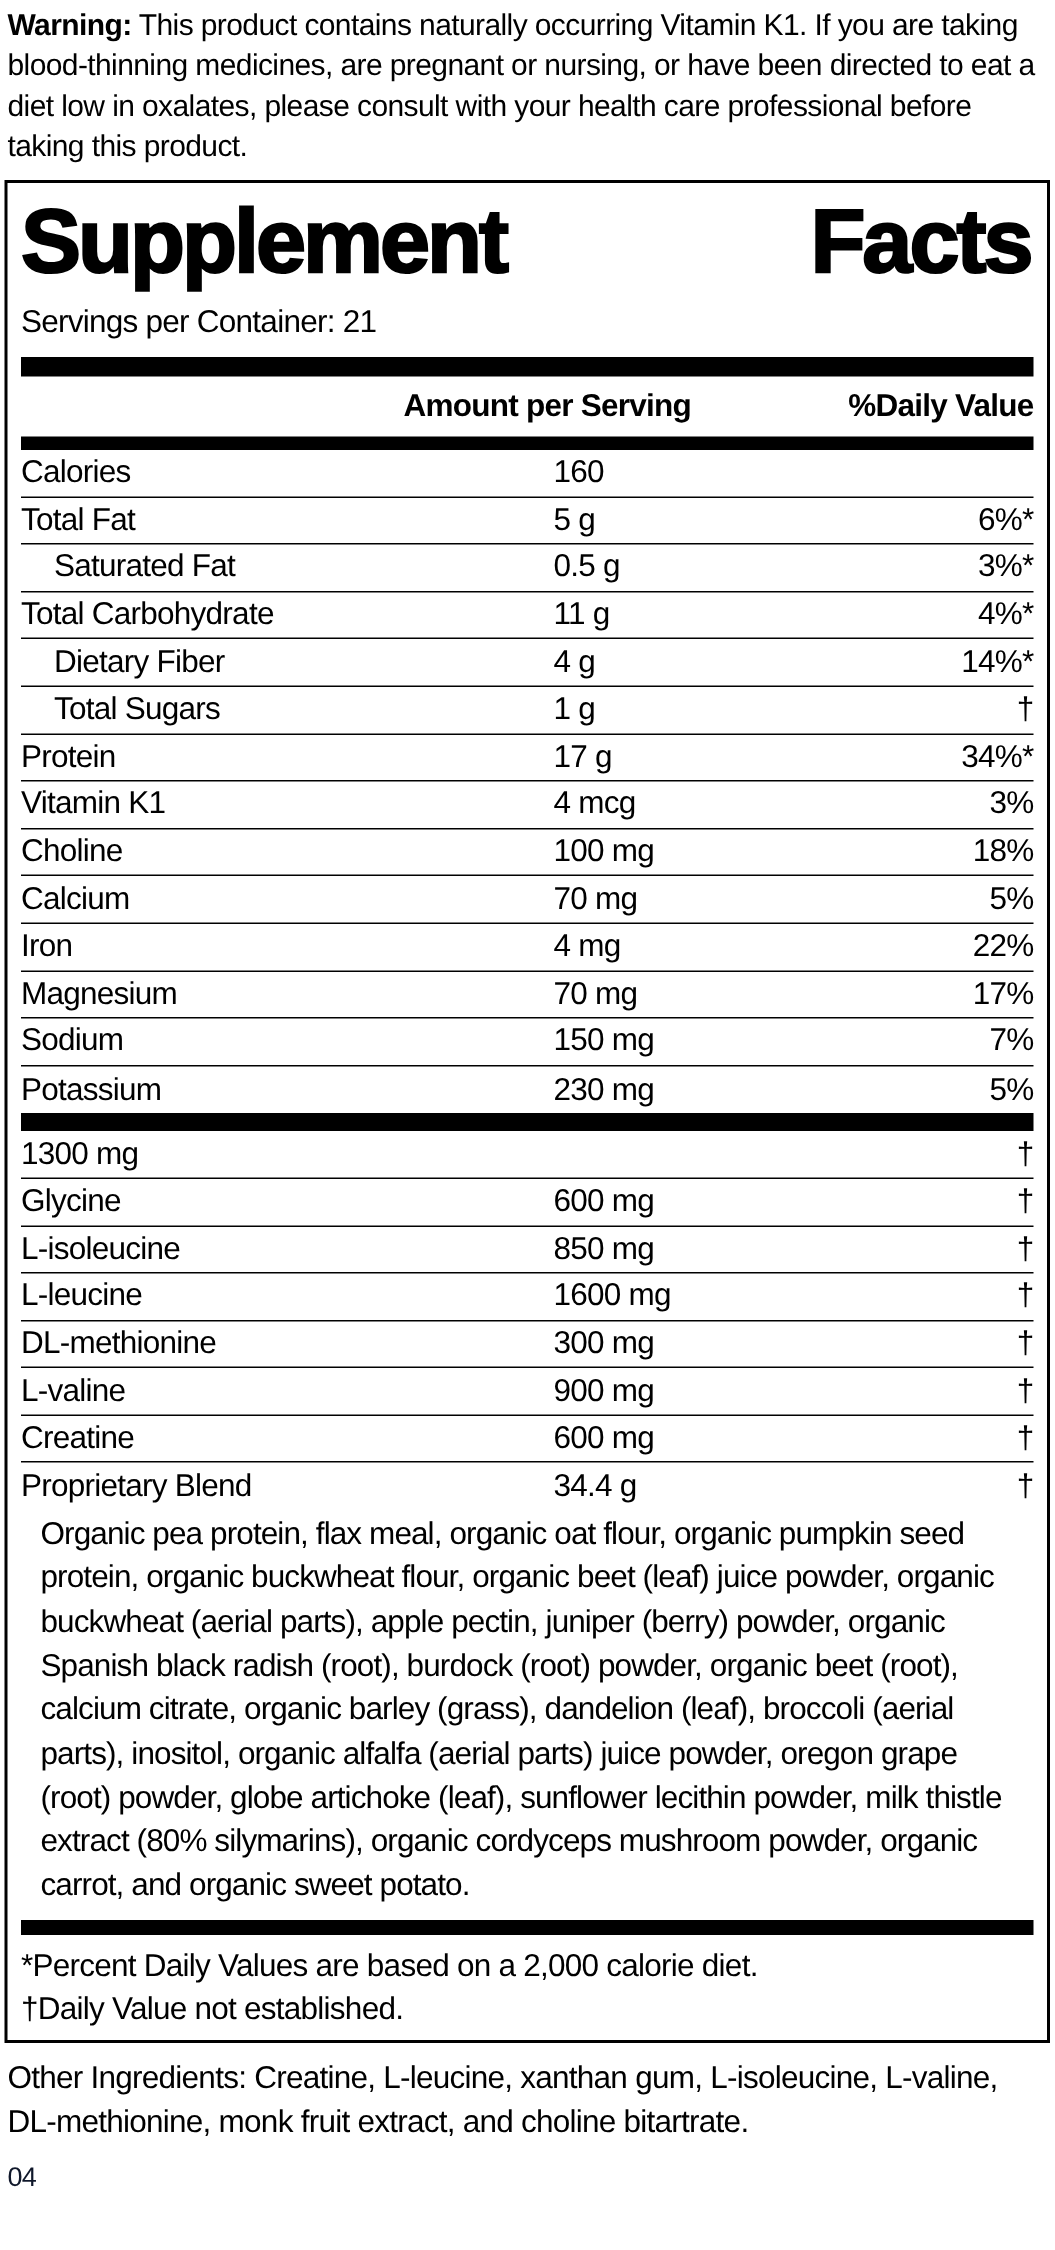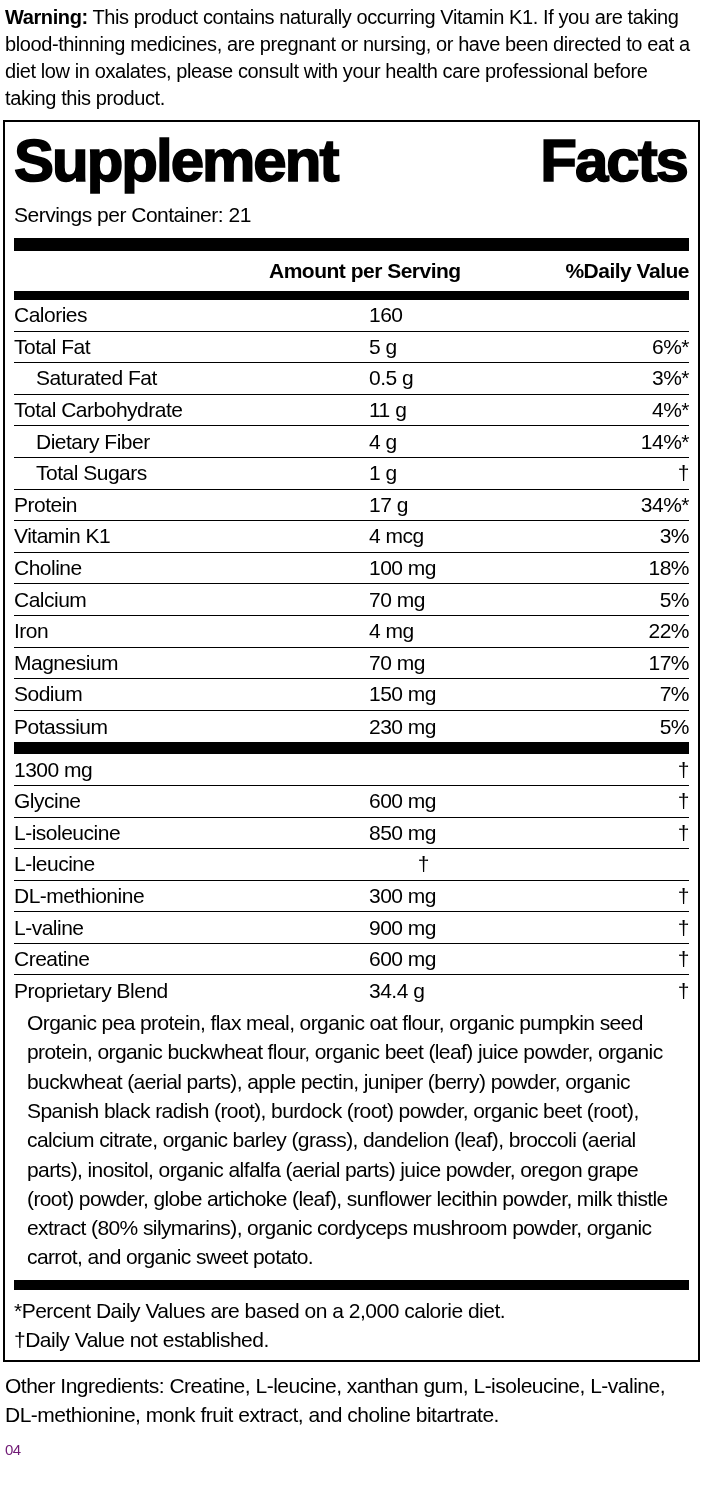--- a/index.html
+++ b/index.html
@@ -73,22 +73,22 @@
     font-size:21px; line-height:29px; letter-spacing:-0.5px;
     padding-top:6px;
   }
 
   .other-ingredients {
     font-size:21px; line-height:29px; letter-spacing:-0.5px;
     padding:9px 2px 0 2px;
   }
 
   .page-number {
-    font-size:15px; letter-spacing:-0.5px;
-    padding:12px 2px 0 2px; color:#701a75;
+    font-size:18px; letter-spacing:-0.5px;
+    padding:12px 2px 0 2px; color:#0f172a;
   }
 </style>
 </head>
 <body>
 
 <div class="page">
 
   <p class="warning"><b>Warning:</b><span> This product contains naturally occurring Vitamin K1. If you are taking blood-thinning medicines, are pregnant or nursing, or have been directed to eat a diet low in oxalates, please consult with your health care professional before taking this product.</span></p>
 
   <div class="facts-box">
@@ -210,20 +210,21 @@
   </div>
 
   <div class="row">
     <span class="cell name">L-isoleucine</span>
     <span class="cell amount">850 mg</span>
     <span class="cell dv">†</span>
   </div>
 
   <div class="row">
     <span class="cell name">L-leucine</span>
+    <span class="cell amount">1600 mg</span>
     <span class="cell dv">†</span>
   </div>
 
   <div class="row">
     <span class="cell name">DL-methionine</span>
     <span class="cell amount">300 mg</span>
     <span class="cell dv">†</span>
   </div>
 
   <div class="row">

